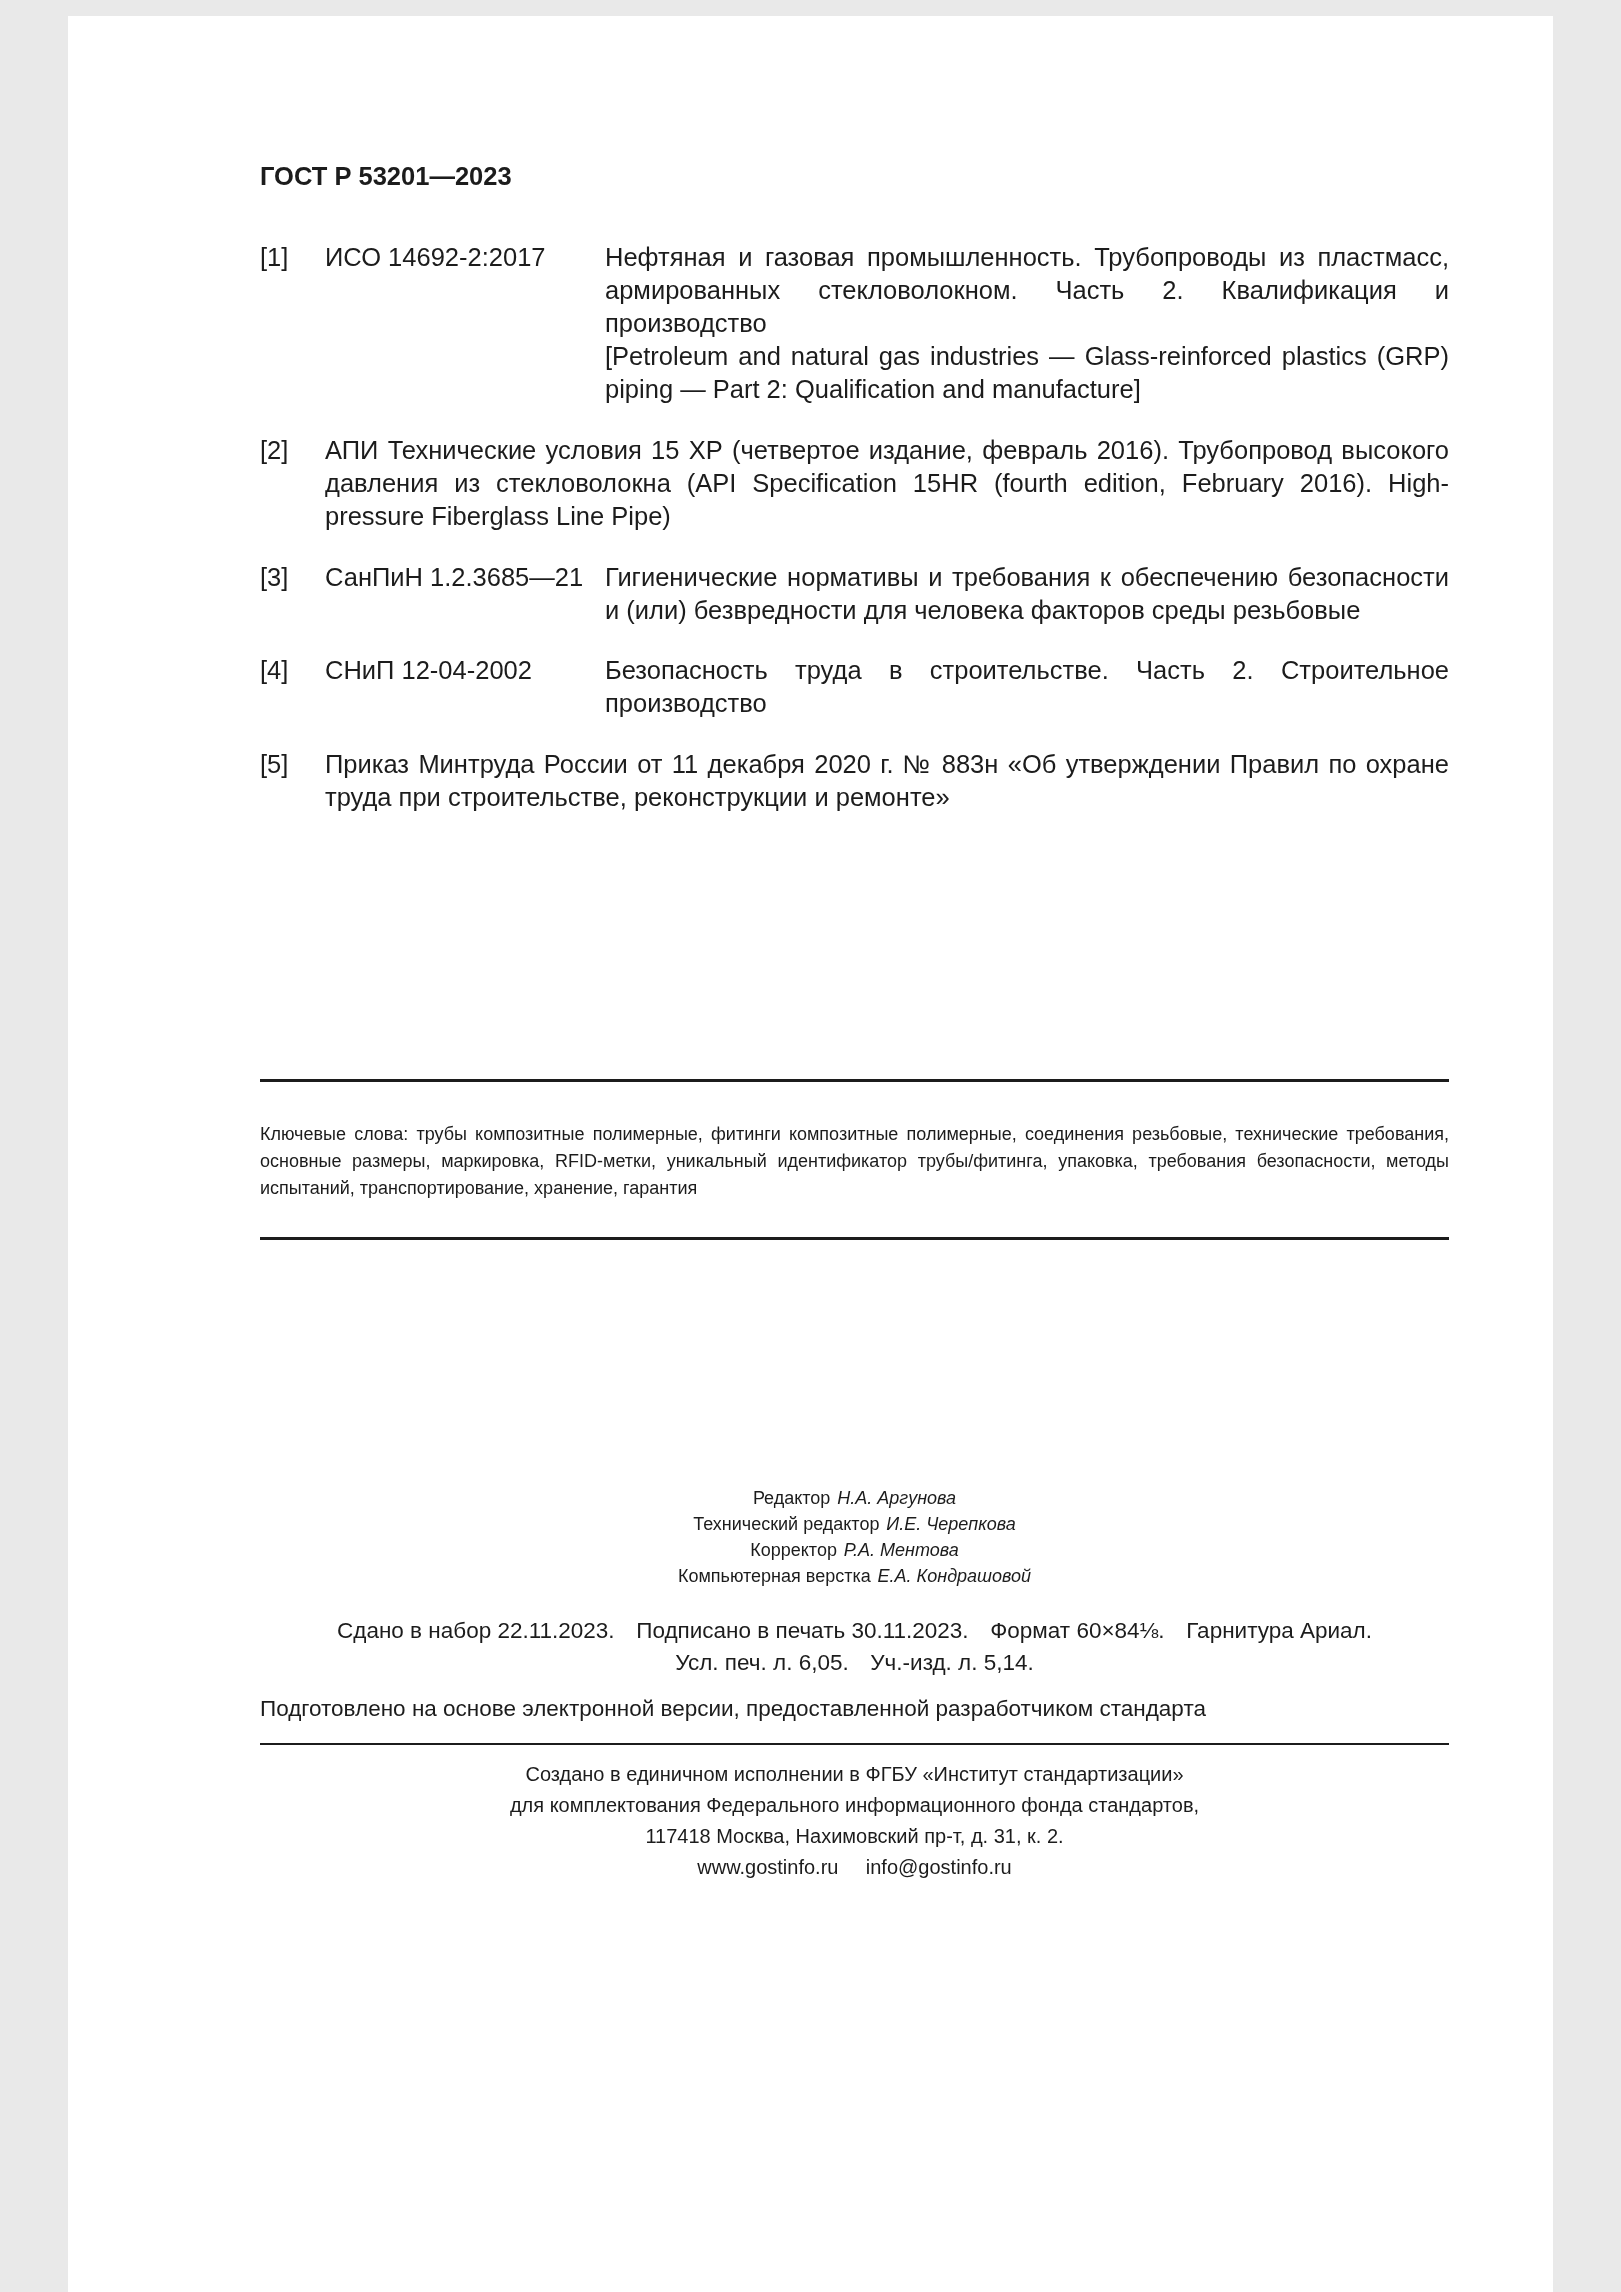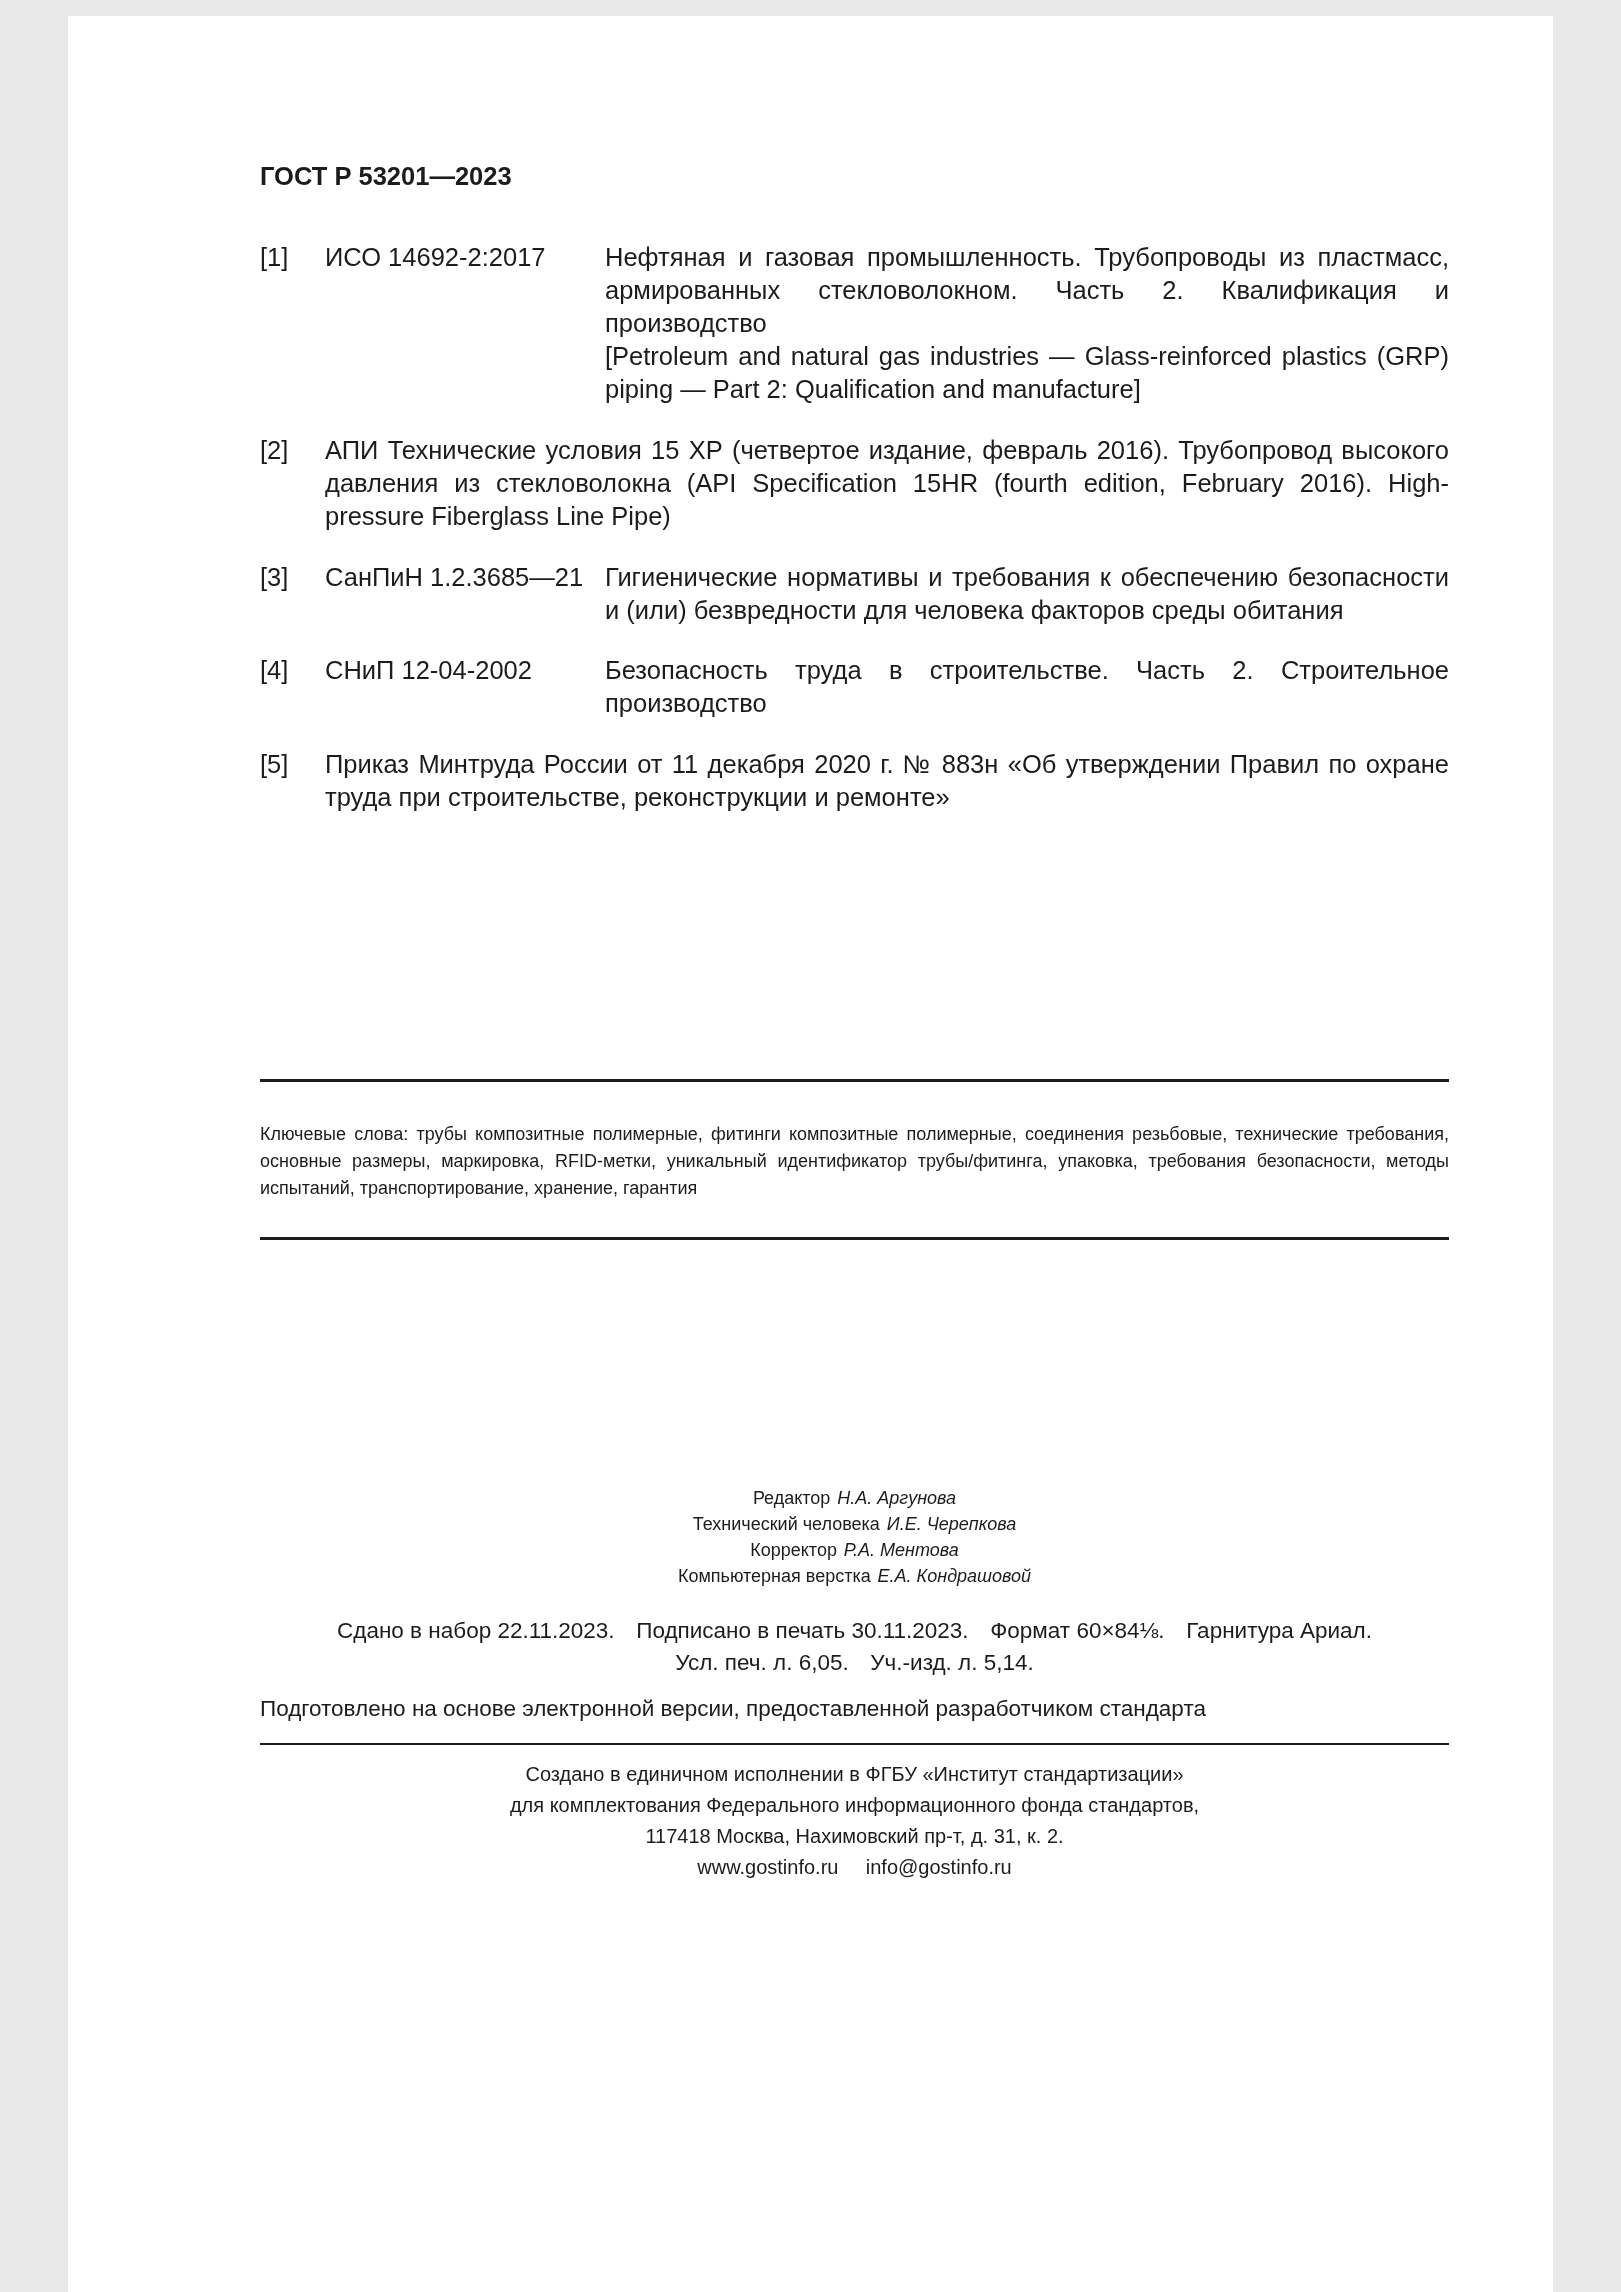--- a/index.html
+++ b/index.html
@@ -102,21 +102,21 @@
     </div>
 
     <div class="ref">
       <div class="ref-marker">[2]</div>
       <div class="ref-text">АПИ Технические условия 15 ХР (четвертое издание, февраль 2016). Трубопровод высокого давления из стекловолокна (API Specification 15HR (fourth edition, February 2016). High-pressure Fiberglass Line Pipe)</div>
     </div>
 
     <div class="ref">
       <div class="ref-marker">[3]</div>
       <div class="ref-code">СанПиН 1.2.3685—21</div>
-      <div class="ref-text">Гигиенические нормативы и требования к обеспечению безопасности и (или) безвредности для человека факторов среды обитания</div>
+      <div class="ref-text">Гигиенические нормативы и требования к обеспечению безопасности и (или) безвредности для человека факторов среды резьбовые</div>
     </div>
 
     <div class="ref">
       <div class="ref-marker">[4]</div>
       <div class="ref-code">СНиП 12-04-2002</div>
       <div class="ref-text">Безопасность труда в строительстве. Часть 2. Строительное производство</div>
     </div>
 
     <div class="ref">
       <div class="ref-marker">[5]</div>
@@ -127,21 +127,21 @@
 
   <div class="rule rule-1"></div>
 
 
   <div class="keywords">Ключевые слова: трубы композитные полимерные, фитинги композитные полимерные, соединения резьбовые, технические требования, основные размеры, маркировка, RFID-метки, уникальный идентификатор трубы/фитинга, упаковка, требования безопасности, методы испытаний, транспортирование, хранение, гарантия</div>
 
   <div class="rule rule-2"></div>
 
   <div class="staff">
     <div><span>Редактор</span><span class="name">Н.А. Аргунова</span></div>
-    <div><span>Технический человека</span><span class="name">И.Е. Черепкова</span></div>
+    <div><span>Технический редактор</span><span class="name">И.Е. Черепкова</span></div>
     <div><span>Корректор</span><span class="name">Р.А. Ментова</span></div>
     <div><span>Компьютерная верстка</span><span class="name">Е.А. Кондрашовой</span></div>
   </div>
 
   <div class="print-info">
     <div>
       <span class="print-seg">Сдано в набор 22.11.2023.</span><span class="print-seg">Подписано в печать 30.11.2023.</span><span class="print-seg">Формат 60×84⅛.</span><span class="print-seg">Гарнитура Ариал.</span>
     </div>
     <div>
       <span class="print-seg">Усл. печ. л. 6,05.</span><span class="print-seg">Уч.-изд. л. 5,14.</span>

